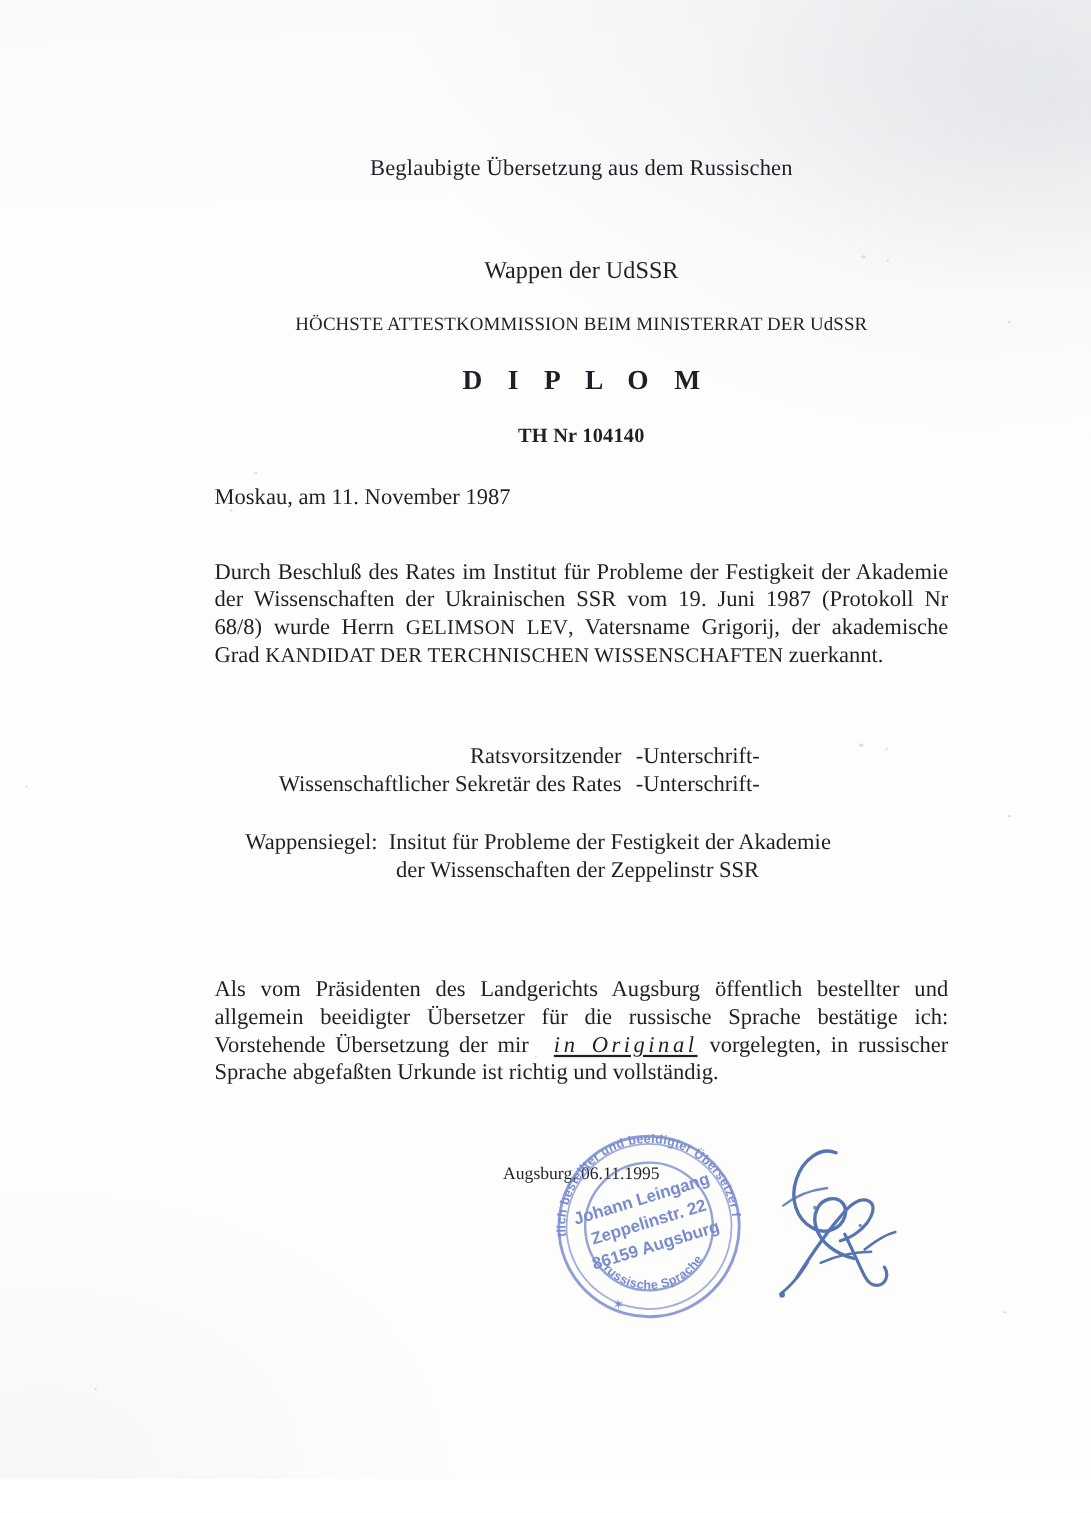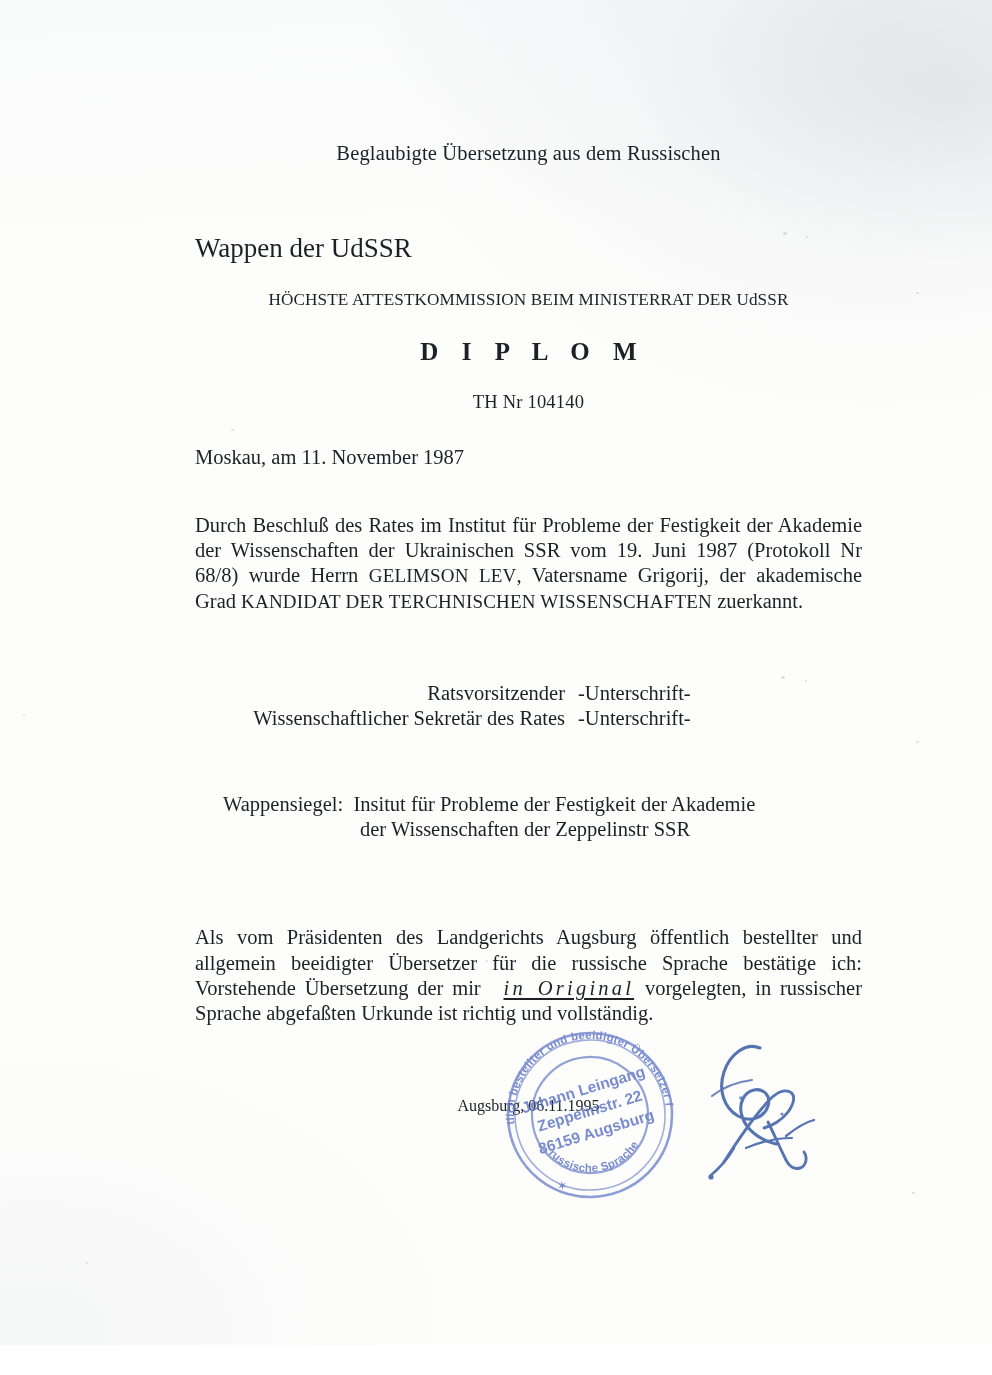--- a/index.html
+++ b/index.html
@@ -52,22 +52,22 @@
   }
 
   .t-doctype {
     font-size: 20.5px;
     text-align: center;
     padding-top: 142px;
     letter-spacing: 0.15px;
   }
 
   .t-wappen {
-    font-size: 27px;
-    text-align: left;
+    font-size: 22px;
+    text-align: center;
     padding-top: 68px;
   }
 
   .t-commission {
     font-size: 17.2px;
     text-align: center;
     padding-top: 26px;
     letter-spacing: 0.1px;
   }
 
@@ -83,21 +83,21 @@
   .t-subtitle {
     font-size: 16.5px;
     font-weight: bold;
     text-align: center;
     padding-top: 28px;
     letter-spacing: 0.3px;
   }
 
   .t-number {
     font-size: 18.5px;
-    font-weight: normal;
+    font-weight: bold;
     text-align: center;
     padding-top: 26px;
     letter-spacing: 0.2px;
   }
 
   .t-place-date {
     font-size: 20.5px;
     padding-top: 33px;
   }
 
@@ -128,21 +128,21 @@
   }
   .sig-mark {
     text-align: left;
   }
 
   .seal-block {
     padding-top: 27px;
     font-size: 20.5px;
     line-height: 25.5px;
   }
-  .seal-line1 { padding-left: 28px; margin-top: 33px; }
+  .seal-line1 { padding-left: 28px; }
   .seal-line2 { padding-left: 165px; }
 
   .cert-para {
     font-size: 20.5px;
     line-height: 25.4px;
     text-align: justify;
     padding-top: 62px;
   }
 
   .inline-original {

